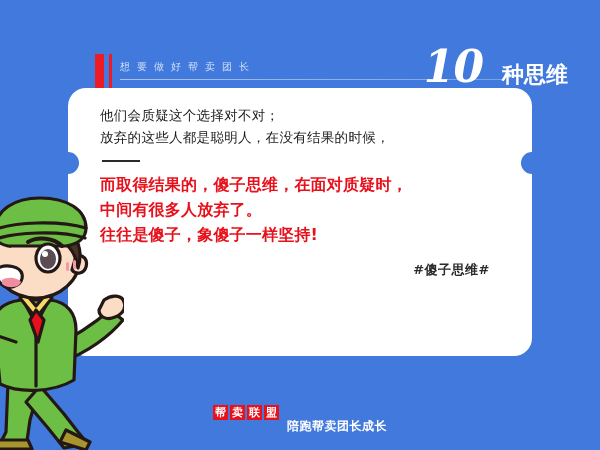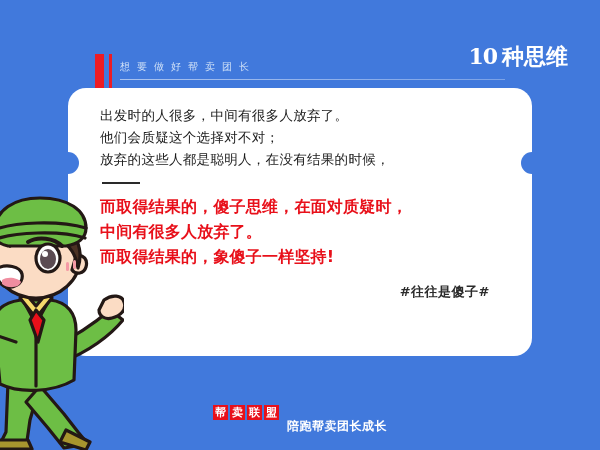--- a/index.html
+++ b/index.html
@@ -23,24 +23,24 @@
   .head-rule{
     position:absolute;left:120px;top:79px;width:385px;height:1px;
     background:linear-gradient(to right,rgba(255,255,255,.55),rgba(255,255,255,.30));
   }
   .head-title{
     position:absolute;right:28px;top:45px;
     color:#ffffff;white-space:nowrap;line-height:1;
   }
   .head-title .num{
     font-family:"DejaVu Serif","Liberation Serif",serif;
-    font-weight:700;font-size:22px;letter-spacing:-1px;
+    font-style:italic;font-weight:700;font-size:44px;letter-spacing:-1px;
   }
   .head-title .cn{
-    font-size:22px;font-weight:700;letter-spacing:0px;margin-left:5px;
+    font-size:22px;font-weight:700;letter-spacing:0px;margin-left:19px;
   }
 
   
   .card{
     position:absolute;left:68px;top:88px;width:464px;height:268px;
     background:#FFFFFF;border-radius:18px;
   }
   .notch{
     position:absolute;top:152px;width:11px;height:22px;background:#4179DC;
   }
@@ -94,31 +94,30 @@
   <div class="head-rule"></div>
   <div class="head-title">
     <span class="num">10</span><span class="cn">种思维</span>
   </div>
 
   <div class="card"></div>
   <div class="notch notch-l"></div>
   <div class="notch notch-r"></div>
 
   <div class="card-inner">
-    <div class="body-text">出发时的人很多，中间有很多人放弃了。</div>
     <div class="body-text">他们会质疑这个选择对不对；</div>
     <div class="body-text">放弃的这些人都是聪明人，在没有结果的时候，</div>
 
     <div class="divider"></div>
 
     <div class="red-text">而取得结果的，傻子思维，在面对质疑时，</div>
     <div class="red-text">中间有很多人放弃了。</div>
-    <div class="red-text">而取得结果的，象傻子一样坚持!</div>
+    <div class="red-text">往往是傻子，象傻子一样坚持!</div>
 
-    <div class="hashtag">#往往是傻子#</div>
+    <div class="hashtag">#傻子思维#</div>
   </div>
 
   <div class="footer">
     <div class="brand">
       <span>帮</span>
       <span>卖</span>
       <span>联</span>
       <span>盟</span>
     </div>
     <div class="footer-tag">陪跑帮卖团长成长</div>

